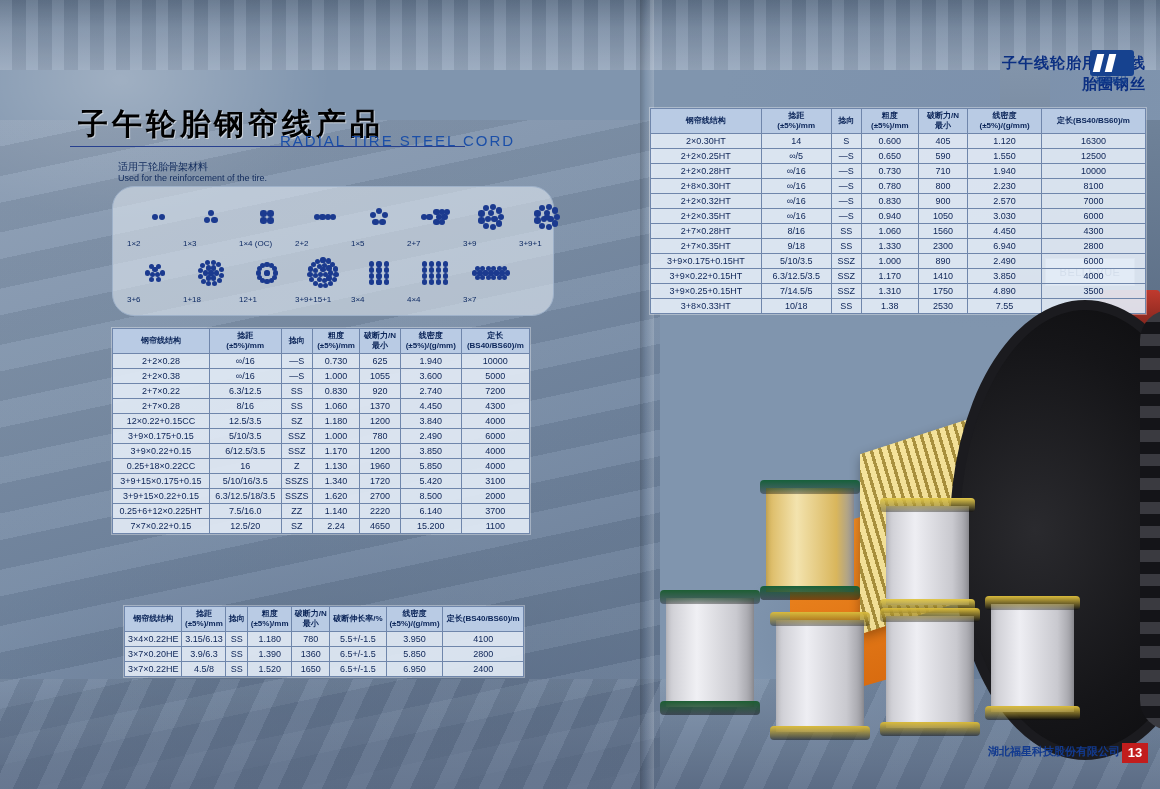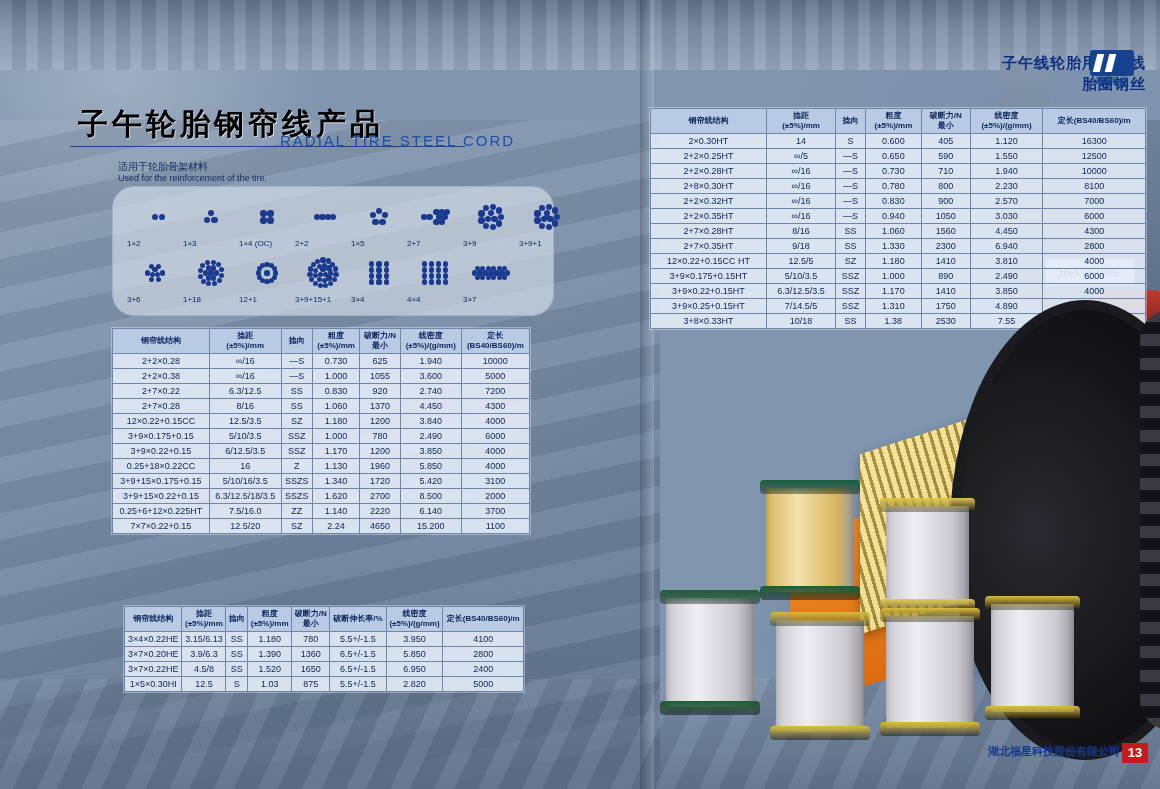--- a/index.html
+++ b/index.html
@@ -557,30 +557,20 @@
         <tr>
           <td>3×7×0.22HE</td>
           <td>4.5/8</td>
           <td>SS</td>
           <td>1.520</td>
           <td>1650</td>
           <td>6.5+/-1.5</td>
           <td>6.950</td>
           <td>2400</td>
         </tr>
-        <tr>
-          <td>1×5×0.30HI</td>
-          <td>12.5</td>
-          <td>S</td>
-          <td>1.03</td>
-          <td>875</td>
-          <td>5.5+/-1.5</td>
-          <td>2.820</td>
-          <td>5000</td>
-        </tr>
       </tbody>
   </table>
 </div>
 
 <div class="tbl-wrap" id="table-right">
   <table>
     <thead>
         <tr id="rhead">
           <th class="t-head2">钢帘线结构</th>
           <th class="t-head2">捻距<br>(±5%)/mm</th>
@@ -656,29 +646,20 @@
           <td>4300</td>
         </tr>
         <tr>
           <td>2+7×0.35HT</td>
           <td>9/18</td>
           <td>SS</td>
           <td>1.330</td>
           <td>2300</td>
           <td>6.940</td>
           <td>2800</td>
-        </tr>
-        <tr>
-          <td>12×0.22+0.15CC HT</td>
-          <td>12.5/5</td>
-          <td>SZ</td>
-          <td>1.180</td>
-          <td>1410</td>
-          <td>3.810</td>
-          <td>4000</td>
         </tr>
         <tr>
           <td>3+9×0.175+0.15HT</td>
           <td>5/10/3.5</td>
           <td>SSZ</td>
           <td>1.000</td>
           <td>890</td>
           <td>2.490</td>
           <td>6000</td>
         </tr>

